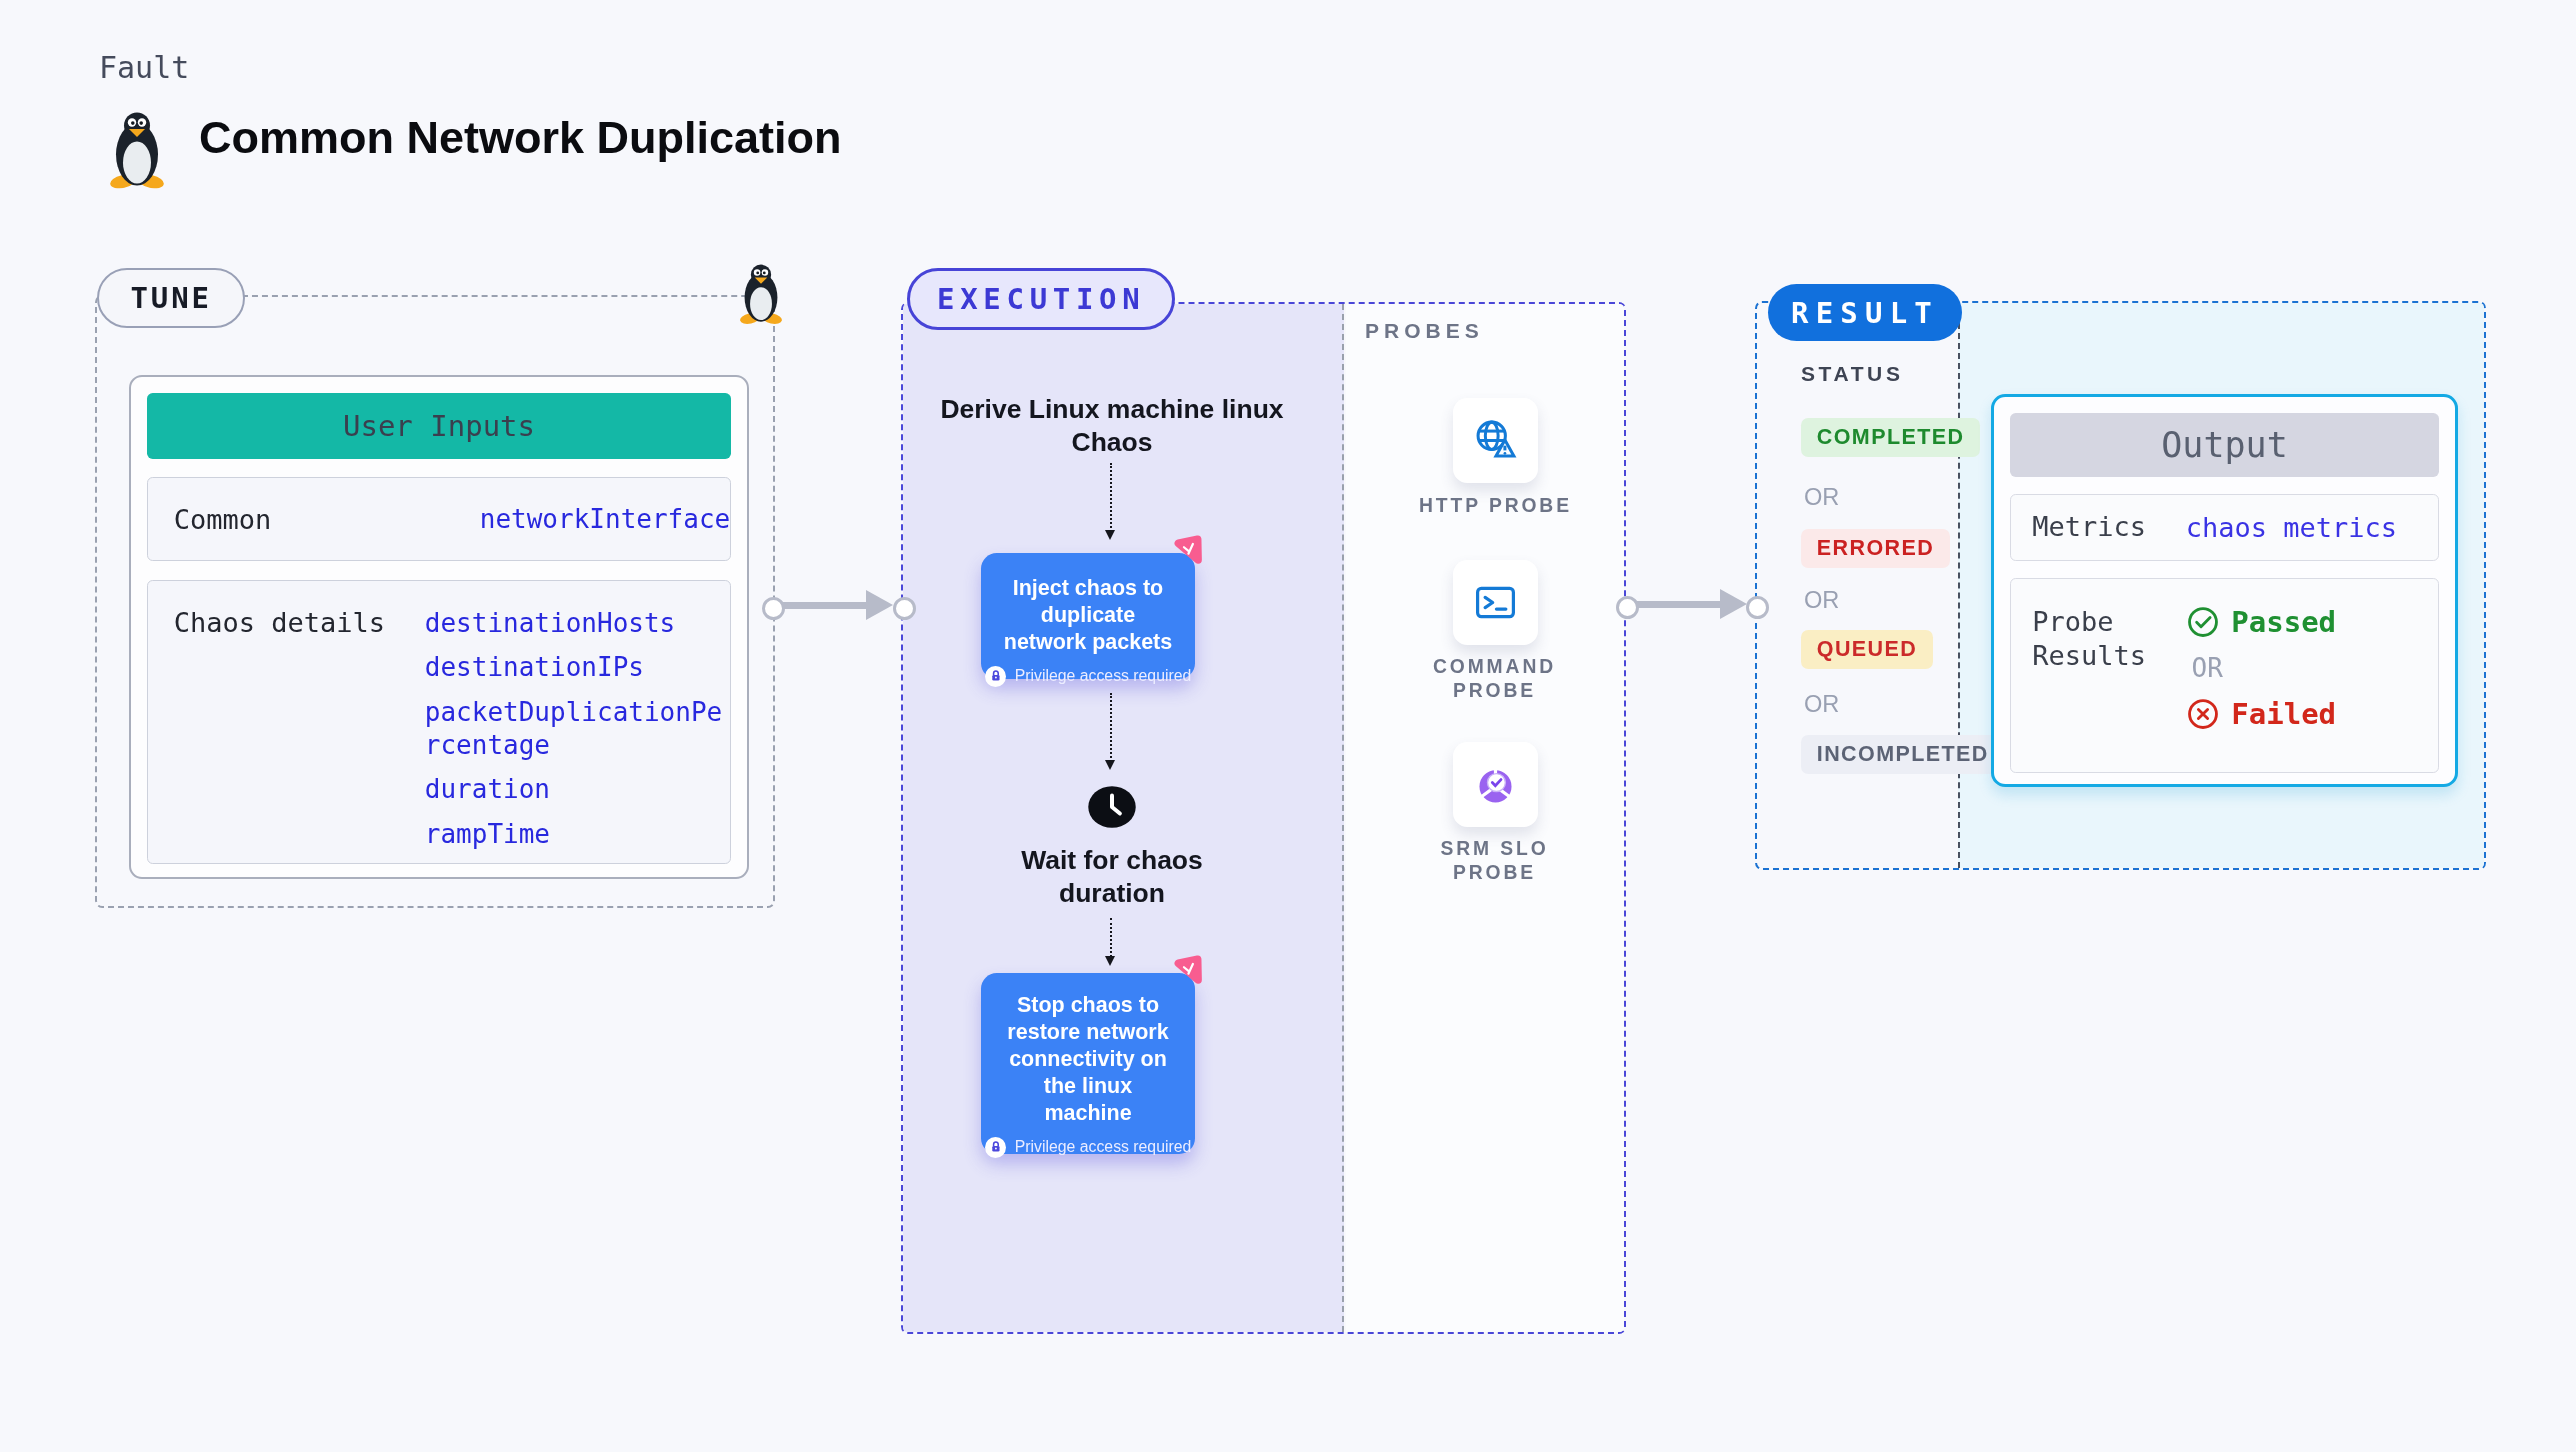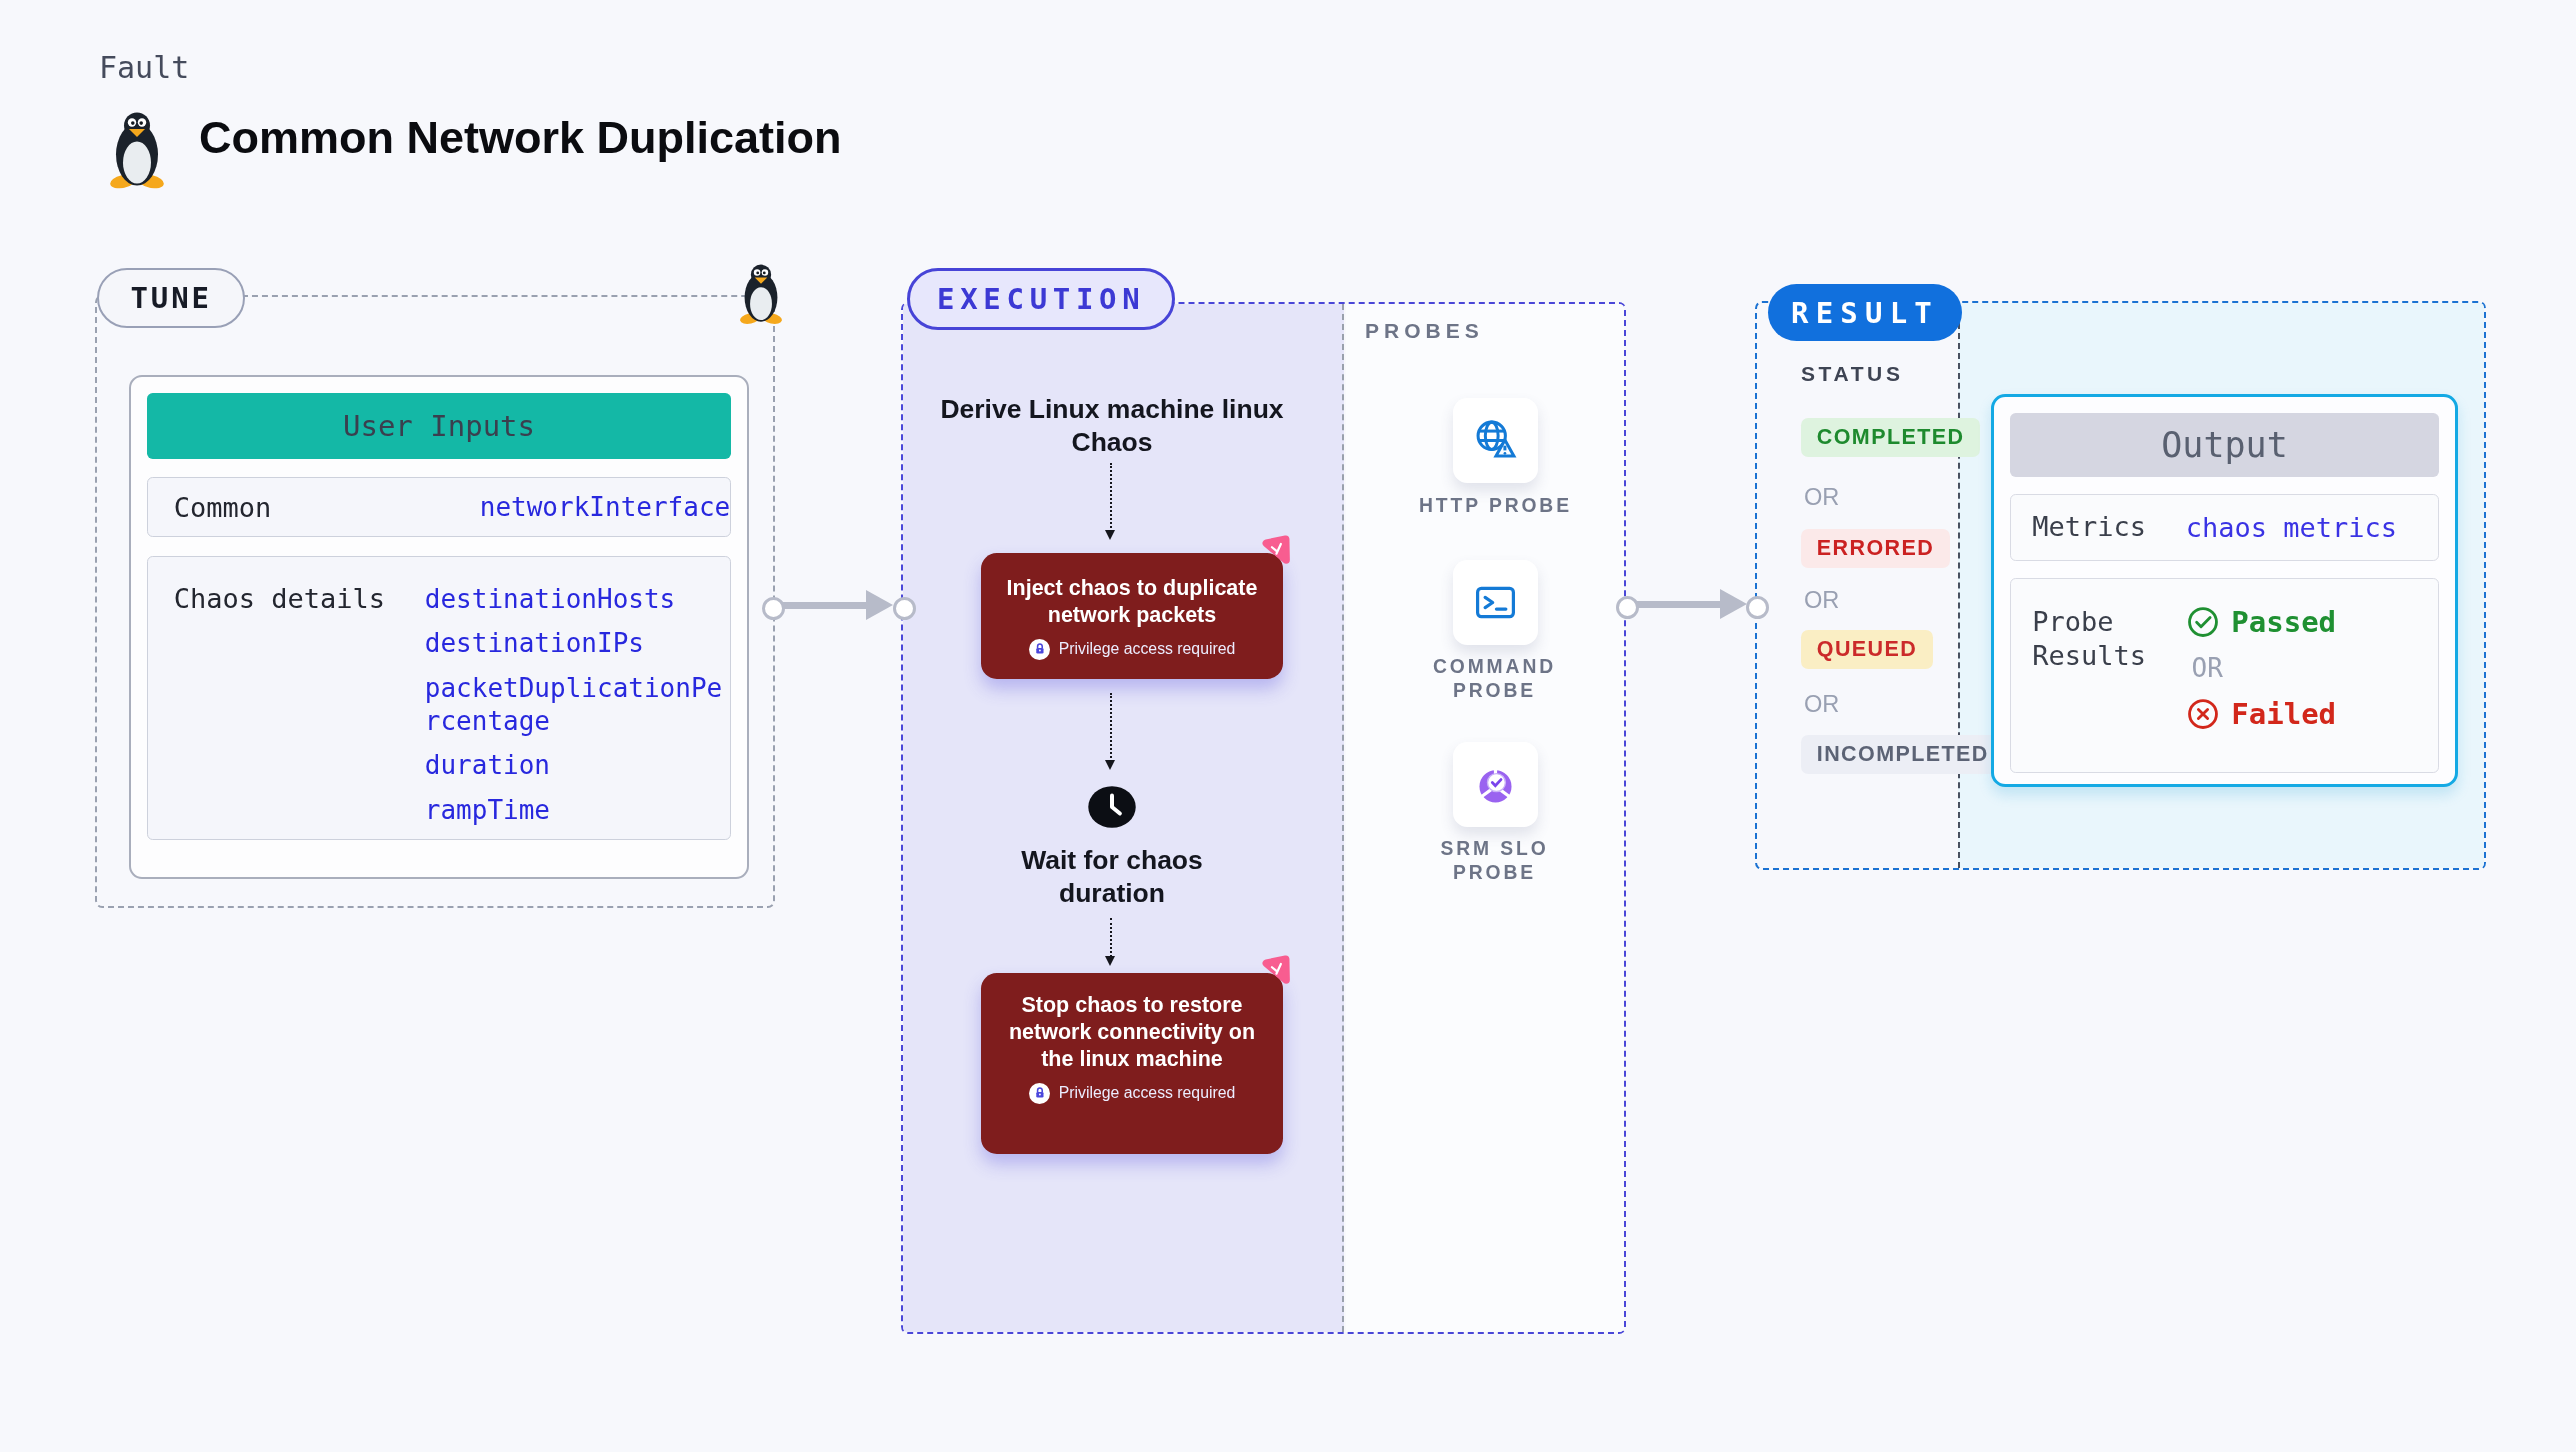--- a/index.html
+++ b/index.html
@@ -27,21 +27,21 @@
   
   .tune-box{left:95px;top:295px;width:676px;height:609px;
      border:2.9px dashed #9aa1b0;border-radius:7.2px;}
   .tux-sm{left:736px;top:262px;width:50px;height:63px;z-index:6;}
   .ui-card{left:129px;top:375px;width:620px;height:504px;background:#fdfdfe;
      border:2.9px solid #a9aebc;border-radius:13px;padding:15.8px;box-sizing:border-box;}
   .ui-head{height:66px;background:#14b8a6;border-radius:5.7px;text-align:center;
      line-height:66px;font-size:29px;color:#3a3f4e;}
   .ui-row{margin-top:18.6px;background:#f5f6fb;border:1.4px solid #cdd1dc;border-radius:5.7px;
      display:flex;box-sizing:border-box;}
-  .row-common{height:60px;align-items:center;}
+  .row-common{height:84px;align-items:center;}
   .row-chaos{height:284px;padding-top:26px;}
   .ui-label{width:277px;padding-left:26px;font-size:27px;color:#23262f;
      font-family:"DejaVu Sans Mono",monospace;box-sizing:border-box;flex:none;}
   .ui-vals{width:322px;font-family:"DejaVu Sans Mono",monospace;font-size:26px;
      color:#2828de;overflow-wrap:anywhere;line-height:33px;}
   .ui-vals .ui-val{margin-bottom:11.5px;}
   .row-common .ui-vals .ui-val{margin-bottom:0;text-align:right;}
 
   
   .h-arrow{height:7.2px;background:#b7bbc9;}
@@ -61,21 +61,21 @@
      border-radius:0 4.3px 4.3px 0;}
   .step-title{font-size:26.5px;line-height:33px;font-weight:700;color:#14161f;text-align:center;}
   .t-derive{left:940px;top:393px;width:344px;}
   .t-wait{left:983px;top:844px;width:258px;}
   .v-arrow{width:0;border-left:2.9px dotted #15161d;}
   .v-arrow::after{content:"";position:absolute;left:-7.2px;bottom:-10px;
      border:5.7px solid transparent;border-top:10px solid #15161d;}
   .va1{left:1110px;top:463px;height:72px;}
   .va2{left:1110px;top:693px;height:72px;}
   .va3{left:1110px;top:918px;height:43px;}
-  .chaos-box{width:302px;background:#7f1d1d;border-radius:15.8px;color:#ffffff;
+  .chaos-box{width:214px;background:#3b82f6;border-radius:15.8px;color:#ffffff;
      text-align:center;box-sizing:border-box;
      box-shadow:0 10px 17px rgba(75,71,220,0.30);}
   .b-inject{left:981px;top:553px;height:126px;padding-top:21.5px;}
   .b-stop{left:981px;top:973px;height:181px;padding-top:18.6px;}
   .cb-title{font-size:21.5px;line-height:27px;font-weight:700;padding:0 18.6px;}
   .priv{display:flex;align-items:center;justify-content:center;gap:8.6px;margin-top:10px;}
   .priv-txt{font-size:15.8px;color:#ecedff;}
   .lockwrap{width:21.5px;height:21.5px;border-radius:50%;background:#ffffff;
      display:flex;align-items:center;justify-content:center;flex:none;}
   .chaos-mark{position:absolute;top:-18.6px;right:-8.6px;width:34px;height:34px;}

